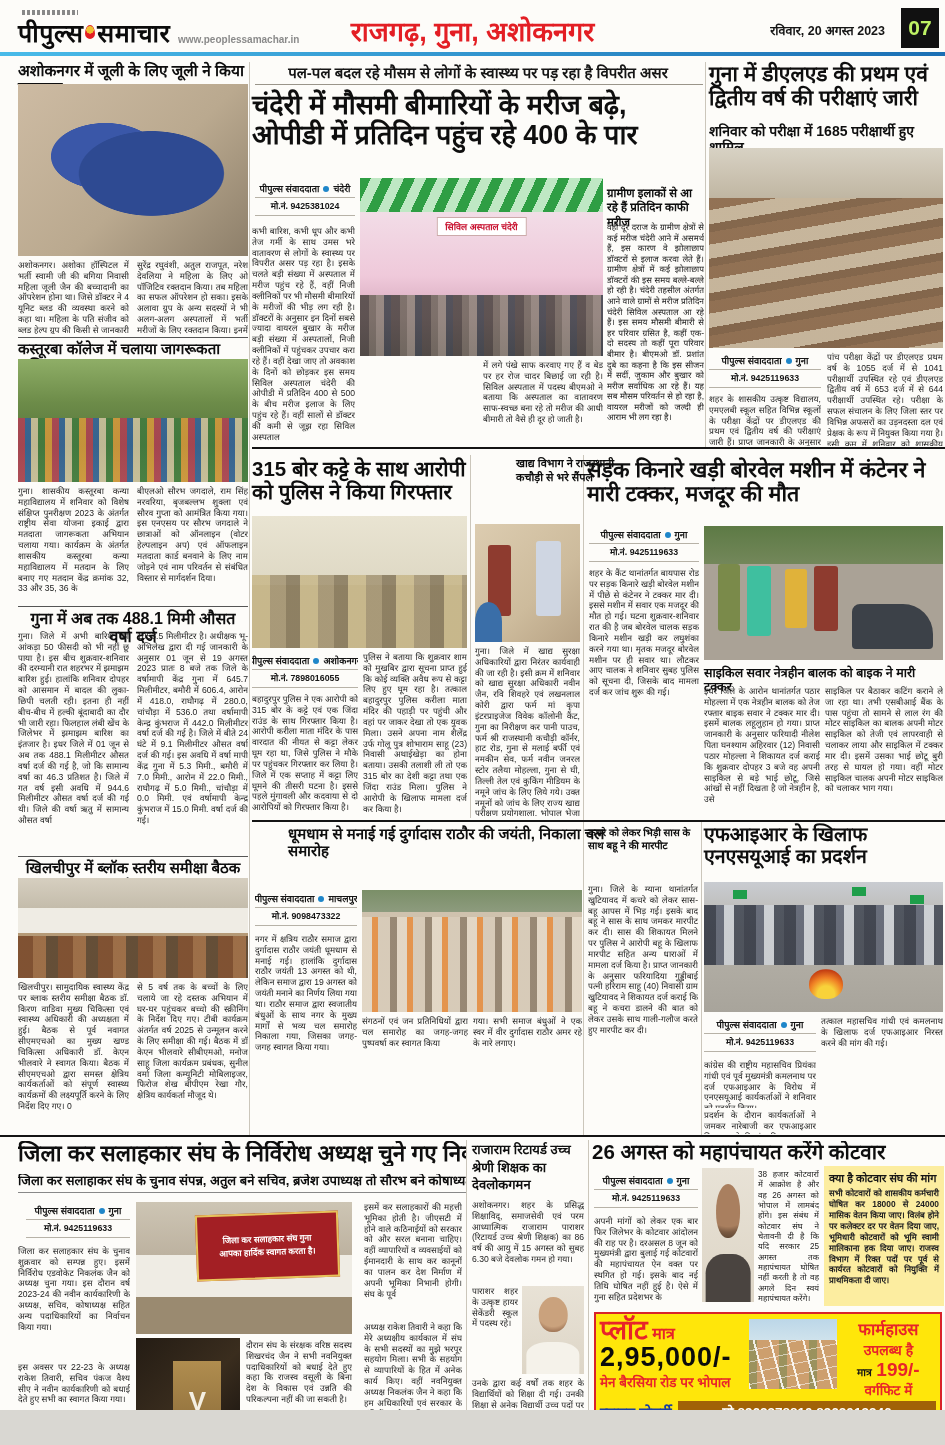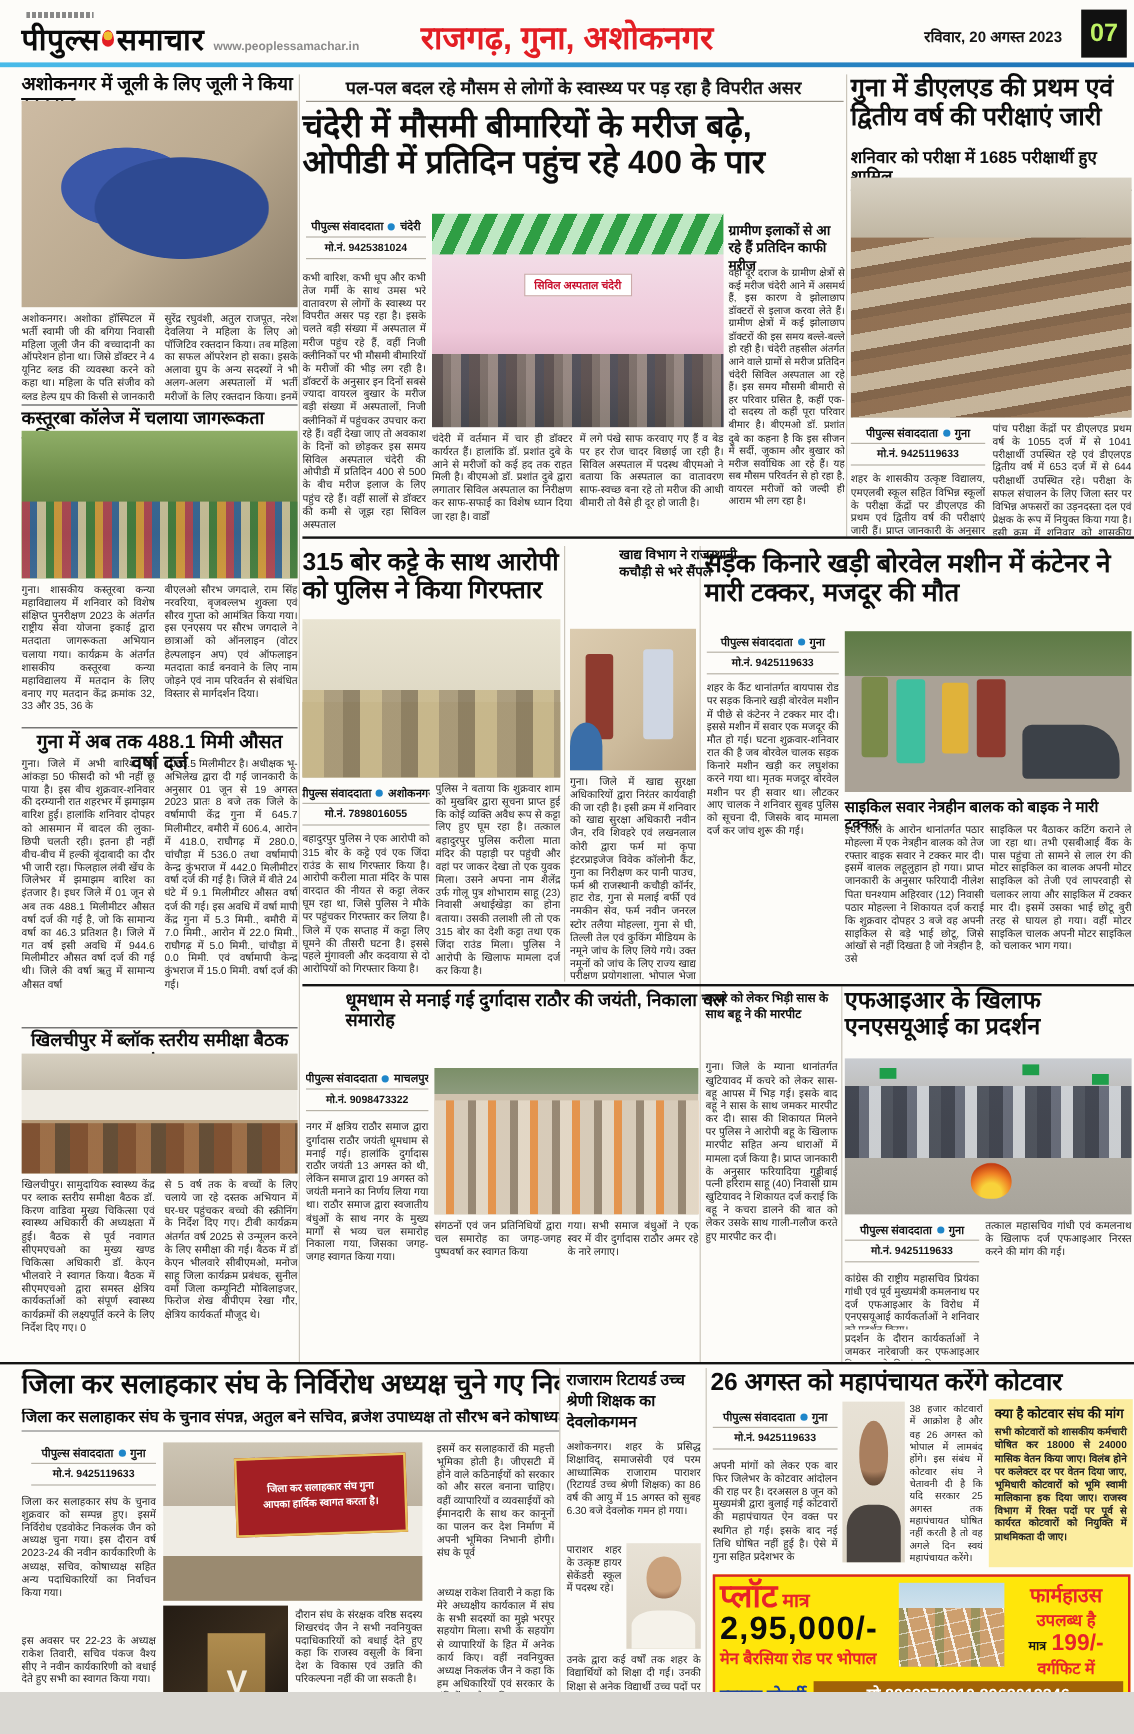--- a/index.html
+++ b/index.html
@@ -28,21 +28,21 @@
   .ph-garden{background:linear-gradient(180deg,#8fae67 0%,#6d8c49 35%,#55753c 70%,#7f9a5a 100%);}
   .folk{position:absolute;left:0;right:0;bottom:0;height:52%;opacity:.8;
      background:repeating-linear-gradient(90deg,#b83a55 0 7px,#2e5fa3 7px 13px,#d9c8a8 13px 20px,#3e7a3e 20px 27px,#e09a3a 27px 34px);}
   .ph-meet{background:linear-gradient(180deg,#d6cfc0 0%,#c4bcab 30%,#efece4 30% 55%,#b59a77 55% 100%);}
   .chairs{position:absolute;left:0;right:0;bottom:0;height:42%;opacity:.9;
      background:repeating-linear-gradient(90deg,#7a4a2b 0 15px,#9a6a43 15px 28px,#5c4630 28px 40px);}
   .ph-hospital{background:linear-gradient(180deg,#e9f2e6 0%,#f2dbe6 22%,#efc9da 55%,#d5a8bc 78%,#7a6a70 100%);}
   .awning{position:absolute;top:0;left:0;right:0;height:19%;
      background:repeating-linear-gradient(115deg,#2f9e44 0 10px,#bfe8c4 10px 20px);}
   .ph-sign{position:absolute;top:22%;left:50%;transform:translateX(-50%);background:#fff;color:#c8102e;
-     font-weight:bold;font-size:9px;padding:2px 8px;border:1px solid #caa;white-space:nowrap;margin-top:11px;}
+     font-weight:bold;font-size:9px;padding:2px 8px;border:1px solid #caa;white-space:nowrap;}
   .crowdband{position:absolute;left:0;right:0;bottom:0;height:34%;opacity:.85;
      background:repeating-linear-gradient(90deg,#4a4440 0 9px,#6e665c 9px 16px,#8c8278 16px 24px,#3c4148 24px 31px);}
   .ph-exam{background:linear-gradient(180deg,#d8d2c4 0%,#c0b6a2 25%,#b3a795 100%);}
   .desks{position:absolute;left:0;right:0;bottom:0;height:75%;opacity:.85;
      background:repeating-linear-gradient(170deg,#8a6647 0 12px,#c8b69b 12px 26px,#7a5a3e 26px 34px);}
   .ph-police{background:linear-gradient(180deg,#e9e4d2 0%,#ded8c4 52%,#b5a67c 52% 100%);}
   .uniforms{position:absolute;left:0;right:0;bottom:0;height:55%;opacity:.9;
      background:repeating-linear-gradient(90deg,#c9b98d 0 18px,#a79878 18px 34px,#8a7c60 34px 48px);}
   .ph-kachori{background:linear-gradient(135deg,#dcccb0 0%,#cdbb9c 60%,#b7a284 100%);}
   .fig{position:absolute;border-radius:3px;}
@@ -170,21 +170,20 @@
         <span>चंदेरी</span>
       </div>
     <div class="byl-ph">मो.नं. 9425381024</div>
   </div>
   <div class="abs body" style="left:252px;top:226px;width:103px;height:220px;">कभी बारिश, कभी धूप और कभी तेज गर्मी के साथ उमस भरे वातावरण से लोगों के स्वास्थ्य पर विपरीत असर पड़ रहा है। इसके चलते बड़ी संख्या में अस्पताल में मरीज पहुंच रहे हैं, वहीं निजी क्लीनिकों पर भी मौसमी बीमारियों के मरीजों की भीड़ लग रही है। डॉक्टरों के अनुसार इन दिनों सबसे ज्यादा वायरल बुखार के मरीज बड़ी संख्या में अस्पतालों, निजी क्लीनिकों में पहुंचकर उपचार करा रहे हैं। वहीं देखा जाए तो अवकाश के दिनों को छोड़कर इस समय सिविल अस्पताल चंदेरी की ओपीडी में प्रतिदिन 400 से 500 के बीच मरीज इलाज के लिए पहुंच रहे हैं। वहीं सालों से डॉक्टर की कमी से जूझ रहा सिविल अस्पताल</div>
   <div class="ph ph-hospital" style="left:360px;top:178px;width:243px;height:178px;">
     <div class="awning"></div>
     <div class="ph-sign">सिविल अस्पताल चंदेरी</div>
     <div class="crowdband"></div>
   </div>
-  <div class="abs body" style="left:360px;top:360px;width:117px;height:86px;">चंदेरी में वर्तमान में चार ही डॉक्टर कार्यरत हैं। हालांकि डॉ. प्रशांत दुबे के आने से मरीजों को कई हद तक राहत मिली है। बीएमओ डॉ. प्रशांत दुबे द्वारा लगातार सिविल अस्पताल का निरीक्षण कर साफ-सफाई का विशेष ध्यान दिया जा रहा है। वार्डों</div>
   <div class="abs body" style="left:483px;top:360px;width:120px;height:86px;">में लगे पंखे साफ करवाए गए हैं व बेड पर हर रोज चादर बिछाई जा रही है। सिविल अस्पताल में पदस्थ बीएमओ ने बताया कि अस्पताल का वातावरण साफ-स्वच्छ बना रहे तो मरीज की आधी बीमारी तो वैसे ही दूर हो जाती है।</div>
   <div class="abs hl" style="left:607px;top:186px;width:97px;font-size:11.5px;line-height:1.25;">ग्रामीण इलाकों से आ रहे हैं प्रतिदिन काफी मरीज</div>
   <div class="abs body" style="left:607px;top:222px;width:97px;height:224px;font-size:8.4px;">वहीं दूर दराज के ग्रामीण क्षेत्रों से कई मरीज चंदेरी आने में असमर्थ हैं, इस कारण वे झोलाछाप डॉक्टरों से इलाज करवा लेते हैं। ग्रामीण क्षेत्रों में कई झोलाछाप डॉक्टरों की इस समय बल्ले-बल्ले हो रही है। चंदेरी तहसील अंतर्गत आने वाले ग्रामों से मरीज प्रतिदिन चंदेरी सिविल अस्पताल आ रहे हैं। इस समय मौसमी बीमारी से हर परिवार ग्रसित है, कहीं एक-दो सदस्य तो कहीं पूरा परिवार बीमार है। बीएमओ डॉ. प्रशांत दुबे का कहना है कि इस सीजन में सर्दी, जुकाम और बुखार को मरीज सर्वाधिक आ रहे हैं। यह सब मौसम परिवर्तन से हो रहा है, वायरल मरीजों को जल्दी ही आराम भी लग रहा है।</div>
 
   <div class="abs hl" style="left:709px;top:62px;width:234px;font-size:21px;">गुना में डीएलएड की प्रथम एवं द्वितीय वर्ष की परीक्षाएं जारी</div>
   <div class="abs hl" style="left:709px;top:124px;width:234px;font-size:14px;border-bottom:1px solid #777;padding-bottom:3px;">शनिवार को परीक्षा में 1685 परीक्षार्थी हुए शामिल</div>
   <div class="ph ph-exam" style="left:709px;top:148px;width:234px;height:200px;">
     <div class="desks"></div>
   </div>
   <div class="abs byl" style="left:709px;top:352px;width:112px;">

